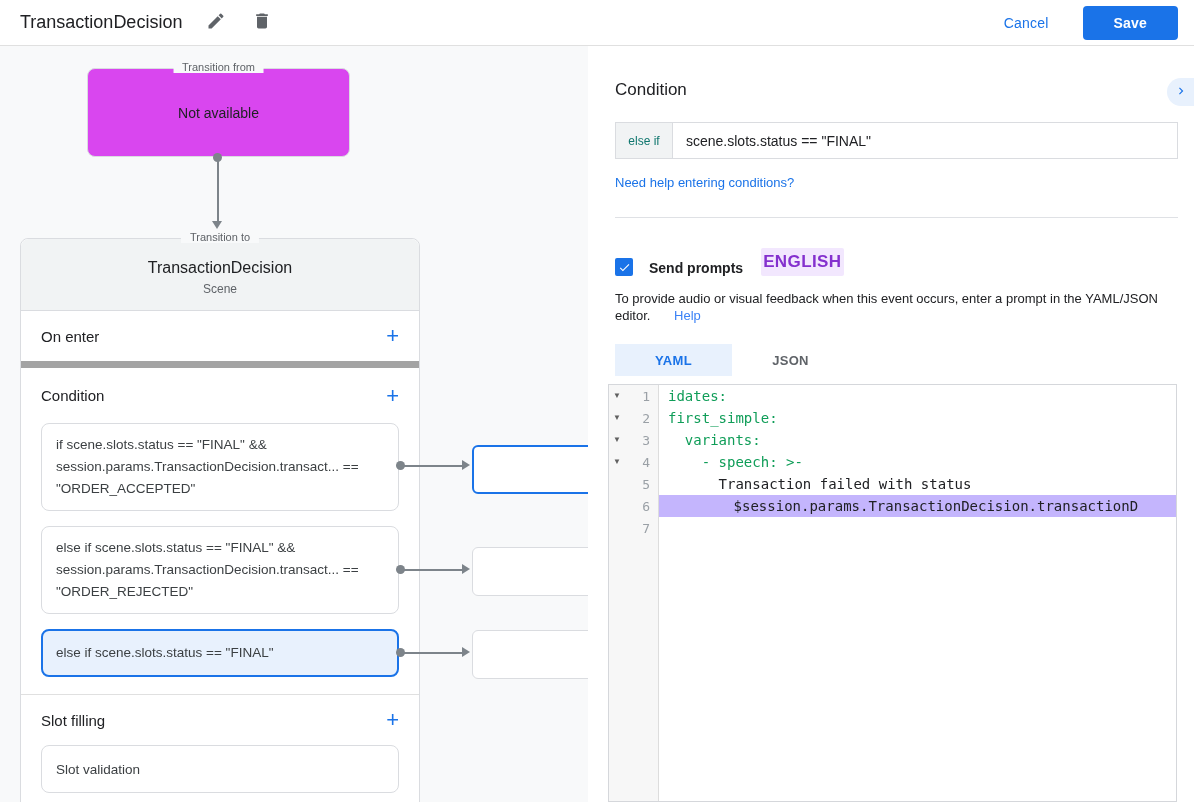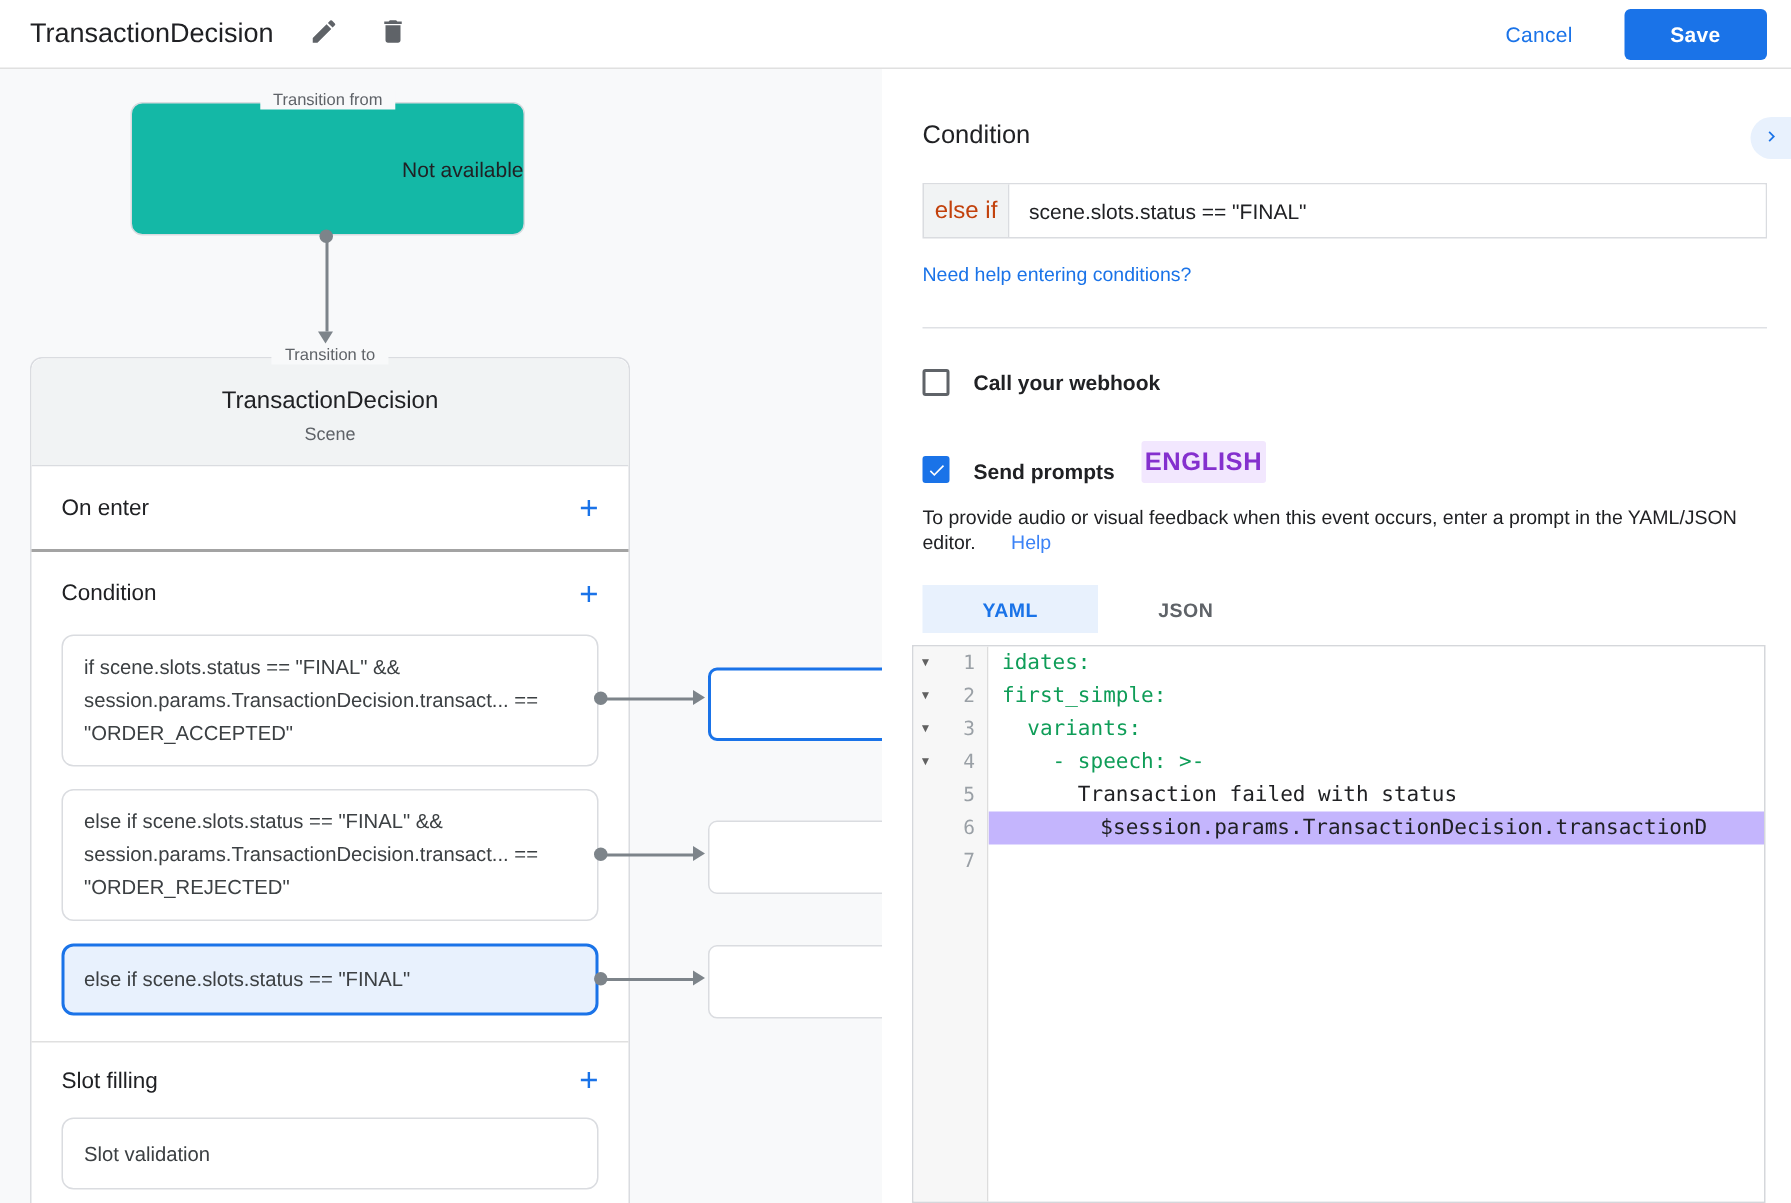--- a/index.html
+++ b/index.html
@@ -22,22 +22,22 @@
 
   
   .main { display:flex; height:756px; }
 
   
   .canvas { position:relative; width:588px; height:756px; background:#f8f9fa; overflow:hidden; }
   .legend { position:absolute; top:-8px; left:50%; transform:translateX(-50%);
             background:#f8f9fa; padding:0 9px; font-size:11px; color:#5f6368; white-space:nowrap; }
 
   .tfrom { position:absolute; left:87px; top:22px; width:263px; height:89px;
-           background:#14b8a6; border:1px solid #dadce0; border-radius:8px;
-           display:flex; align-items:center; justify-content:flex-end; }
+           background:#d946ef; border:1px solid #dadce0; border-radius:8px;
+           display:flex; align-items:center; justify-content:center; }
   .tfrom-value { font-size:14px; color:#202124; }
 
   .conn-dot { position:absolute; width:9px; height:9px; border-radius:50%; background:#7d848a; }
   .vline { position:absolute; width:2px; background:#7d848a; }
   .arrow-down { position:absolute; width:0; height:0;
                 border-left:5px solid transparent; border-right:5px solid transparent;
                 border-top:8px solid #7d848a; }
   .hline { position:absolute; height:2px; background:#7d848a; }
   .arrow-right { position:absolute; width:0; height:0;
                  border-top:5px solid transparent; border-bottom:5px solid transparent;
@@ -48,21 +48,21 @@
   .tto-header { height:72px; background:#f1f3f4; border-bottom:1px solid #dadce0;
                 border-radius:8px 8px 0 0; display:flex; flex-direction:column;
                 align-items:center; justify-content:center; }
   .tto-title { font-size:16px; color:#202124; margin-top:6px; }
   .tto-subtitle { font-size:12px; color:#5f6368; margin-top:5px; }
 
   .sec-row { display:flex; align-items:center; justify-content:space-between;
              padding:0 20px; }
   .sec-label { font-size:15px; color:#202124; }
   .plus { color:#1a73e8; font-size:22px; font-weight:400; line-height:20px; cursor:pointer; }
-  .row-onenter { height:57px; border-bottom:2px solid #a3a3a3; }
+  .row-onenter { height:57px; border-bottom:7px solid #a3a3a3; }
   .row-cond-head { height:55px; }
   .cond-card { margin:0 20px 15px 20px; background:#fff; border:1px solid #dadce0;
                border-radius:8px; padding:10px 14px; font-size:13.5px; color:#3c4043;
                line-height:22px; min-height:87px; cursor:pointer; }
   .cond-card.selected { background:#e8f1fd; border:2px solid #1a73e8;
                         min-height:48px; padding:11px 13px; margin-bottom:0; }
   .cond-divider { border-top:1px solid #e0e0e0; margin-top:17px; }
   .row-slot-head { height:50px; }
   .slot-card { margin:0 20px; background:#fff; border:1px solid #dadce0; border-radius:8px;
                height:48px; display:flex; align-items:center; padding:0 14px;
@@ -77,21 +77,21 @@
         display:flex; flex-direction:column; overflow:hidden; }
   .rp-sec1 { padding:34px 16px 0 27px; }
   .rp-title { font-size:17px; font-weight:400; color:#202124; }
   .collapse-btn { position:absolute; top:32px; right:0; width:27px; height:28px;
                   background:#e8f1fd; border:none; border-radius:14px 0 0 14px;
                   cursor:pointer; display:flex; align-items:center; justify-content:center; }
   .cond-input-row { display:flex; margin-top:22px; height:37px;
                     border:1px solid #dadce0; background:#fff; }
   .cond-prefix { width:57px; background:#f1f3f4; border-right:1px solid #dadce0;
                  display:flex; align-items:center; justify-content:center;
-                 font-size:16px; color:#c2410c; }
+                 font-size:12px; color:#0f766e; }
   .cond-input { flex:1; border:none; outline:none; font-size:14px; color:#202124;
                 padding:0 13px; font-family:"Liberation Sans", sans-serif; background:#fff; }
   .help-link { display:inline-block; margin-top:16px; font-size:13px; color:#1a73e8;
                text-decoration:none; }
   .rp-divider { border-top:1px solid #dfe1e5; margin-top:26px; }
 
   .rp-sec2 { padding:0 16px 0 27px; display:flex; flex-direction:column; flex:1; min-height:0; }
   .when-title { font-size:16px; font-weight:400; color:#202124; margin-top:34px; }
   .chk-row { display:flex; align-items:center; margin-top:27px; cursor:pointer; }
   .chk-row.second { margin-top:30px;align-items:flex-end; }
@@ -223,24 +223,20 @@
       <div class="cond-input-row">
         <div class="cond-prefix">else if</div>
         <input class="cond-input" type="text" value="scene.slots.status == &quot;FINAL&quot;" style="">
       </div>
       <a class="help-link" href="#">Need help entering conditions?</a>
       <div class="rp-divider"></div>
     </div>
 
     <div class="rp-sec2">
 
-      <div class="chk-row">
-        <span class="chk" id="chk-webhook"></span>
-        <span class="chk-label">Call your webhook</span>
-      </div>
 
       <div class="chk-row second">
         <span class="chk checked" id="chk-prompts">
             <svg width="13" height="13" viewBox="0 0 24 24">
               <path fill="#fff" d="M9 16.17 4.83 12l-1.42 1.41L9 19 21 7l-1.41-1.41z"></path>
             </svg>
           </span>
         <span class="chk-label">Send prompts</span>
         <span class="lang-badge">ENGLISH</span>
       </div>

